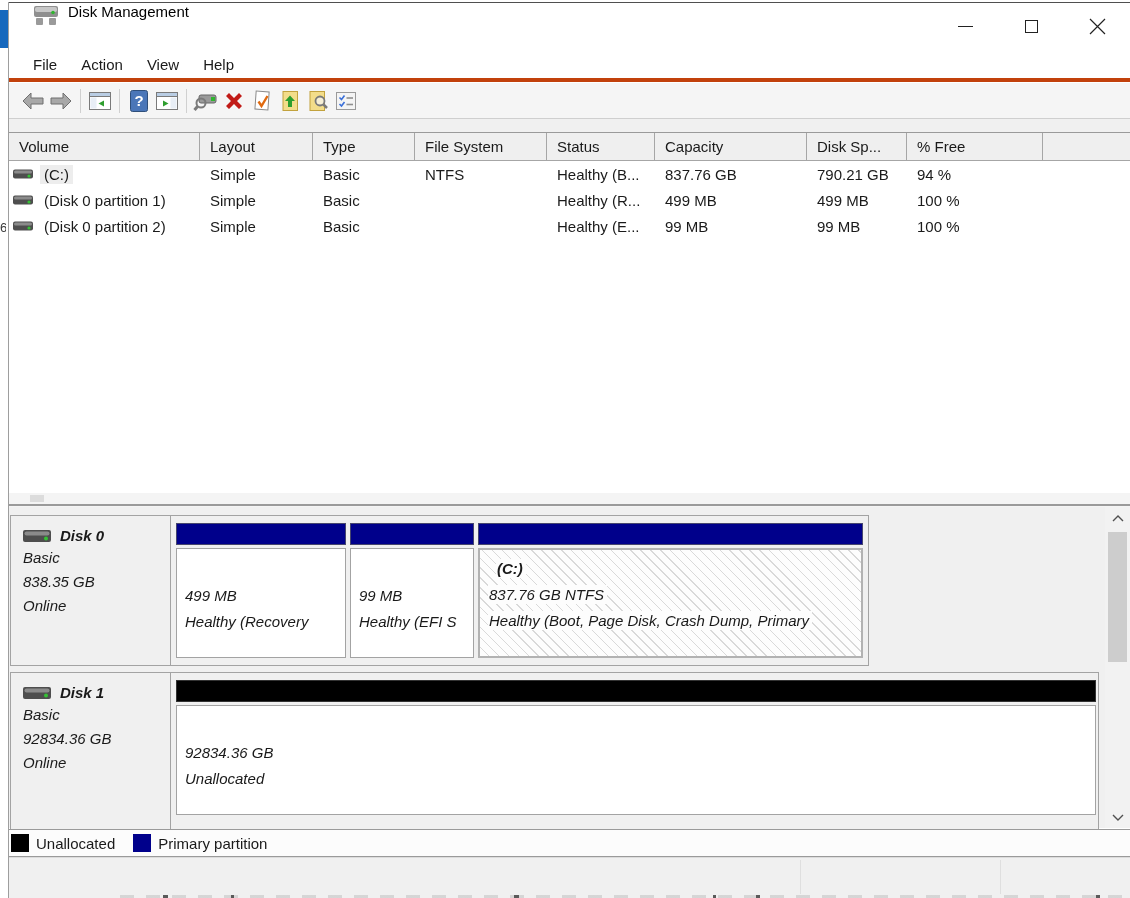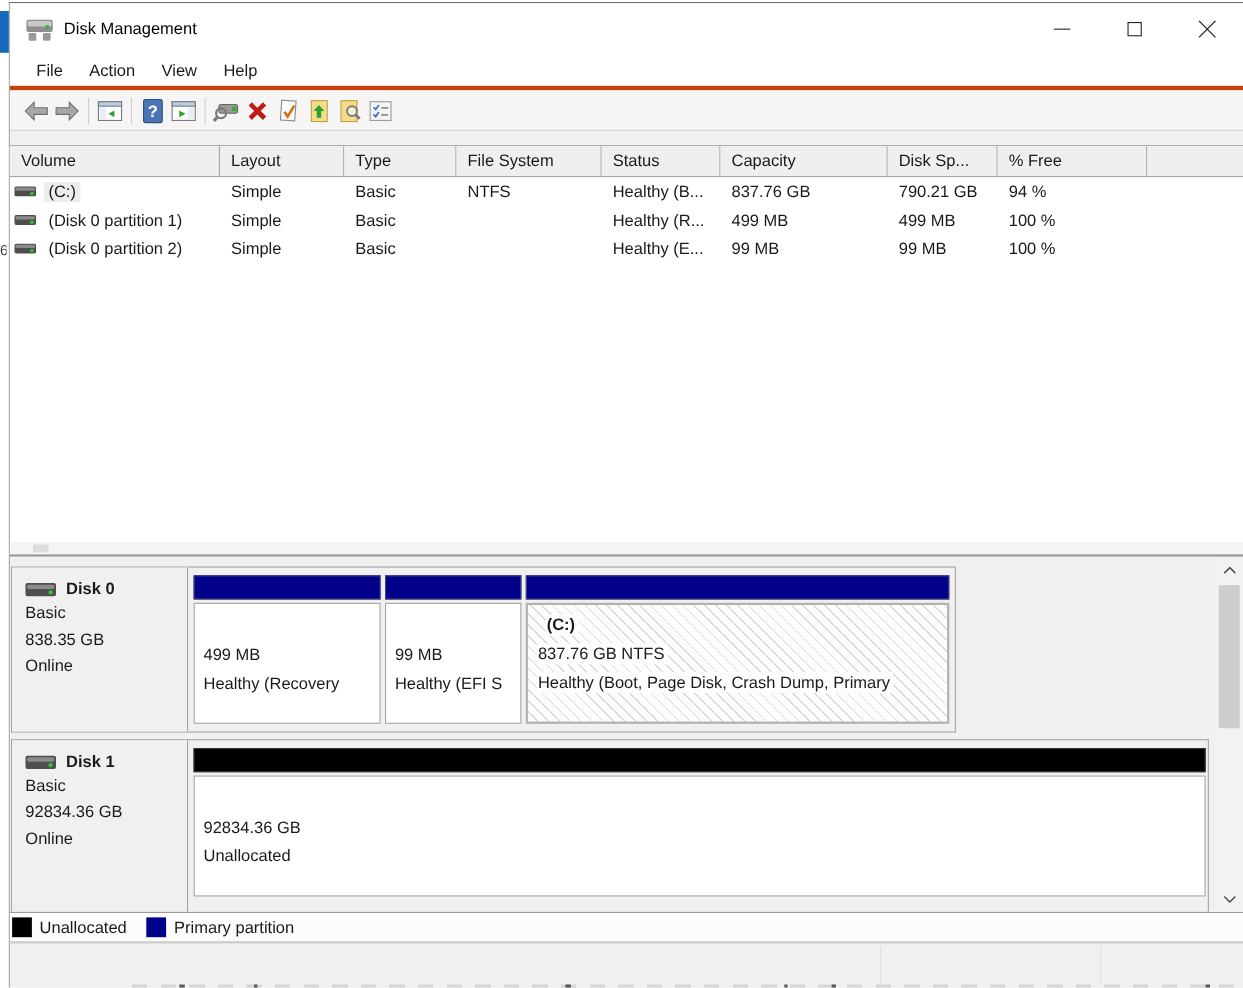--- a/index.html
+++ b/index.html
@@ -5,21 +5,21 @@
   * { margin:0; padding:0; box-sizing:border-box; }
   html,body { width:1130px; height:898px; background:#fff; font-family:"Liberation Sans", sans-serif; overflow:hidden; }
   #window { position:relative; width:1130px; height:898px; background:#fff; color:#1a1a1a; }
 
   
   .top-border { position:absolute; left:8px; top:2px; right:0; height:1px; background:#4f4f4f; }
   .left-border { position:absolute; left:8px; top:2px; width:1px; bottom:0; background:#9e9e9e; }
   .blue-strip { position:absolute; left:0; top:10px; width:8px; height:38px; background:#1668bd; }
   .stray-char { position:absolute; left:0; top:220px; width:6px; overflow:hidden; font-size:13px; color:#3a3a3a; }
 
-  .title-bar { position:absolute; left:9px; top:3px; right:0; height:47px; background:#fff; display:flex; align-items:center; }
+  .title-bar { position:absolute; left:19px; top:3px; right:0; height:47px; background:#fff; display:flex; align-items:flex-start; }
   .app-icon { margin-left:14px; width:26px; height:24px; }
   .window-title { margin-left:9px; font-size:15px; color:#000; }
   .win-controls { position:absolute; right:0; top:0; height:47px; display:flex; }
   .win-btn { width:66px; height:100%; display:flex; align-items:center; justify-content:center; }
   .glyph-min { width:15px; height:1px; background:#222; }
   .glyph-max { width:13px; height:13px; border:1px solid #222; background:transparent; }
 
   .menu-bar { position:absolute; left:9px; top:50px; right:0; height:32px; background:#fff; display:flex; align-items:center; padding-left:12px; border-bottom:4px solid #c2410c; }
   .menu-item { font-size:15px; padding:4px 12px; color:#1a1a1a; }
 
@@ -41,21 +41,21 @@
   .vol-label { padding:1px 4px; }
   .vol-label.sel { background:#ededed; }
 
   
   .splitter { position:absolute; left:9px; top:493px; right:0; height:14px; background:#f4f4f4; }
   .splitter .handle { position:absolute; left:21px; top:2px; width:14px; height:7px; background:#dcdcdc; }
   .splitter .line { position:absolute; left:0; right:0; top:11px; height:2px; background:#9a9a9a; }
 
   
   .graph-pane { position:absolute; left:9px; top:507px; right:0; height:321px; background:#f0f0f0; }
-  .disk-row { position:absolute; background:#f0f0f0; border:1px solid #a3a3a3; }
+  .disk-row { position:absolute; background:#f0f0f0; border:1px solid #a3a3a3;font-style:italic; }
   .disk-label { position:absolute; left:0; top:0; bottom:0; width:160px; border-right:1px solid #a3a3a3; background:#f0f0f0; }
   .disk-label .head { display:flex; align-items:center; margin:11px 0 0 12px; }
   .disk-label .head svg { width:28px; height:16px; }
   .disk-name { font-weight:bold; font-size:15px; margin-left:9px; }
   .disk-line { font-size:15px; margin:4px 0 0 12px; line-height:20px; }
 
   .partition { position:absolute; top:7px; height:138px; }
   .part-hdr { height:22px; border:1px solid #46466e; }
   .part-hdr.black { border-color:#333; }
   .part-body { margin-top:3px; height:110px; background:#fff; border:1px solid #a3a3a3; padding:6px 0 0 8px; font-size:15px; line-height:26px; white-space:nowrap; overflow:hidden; }

